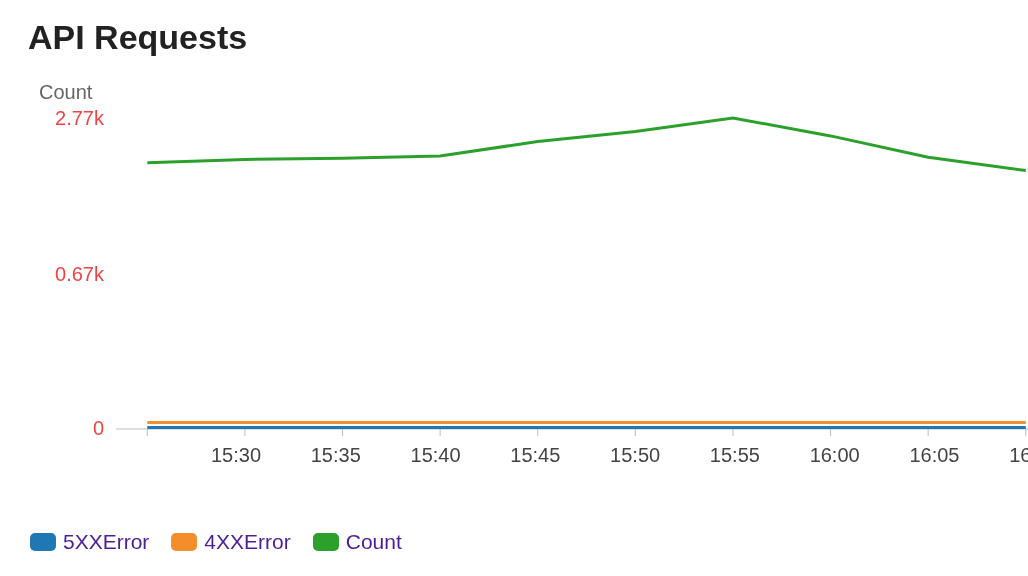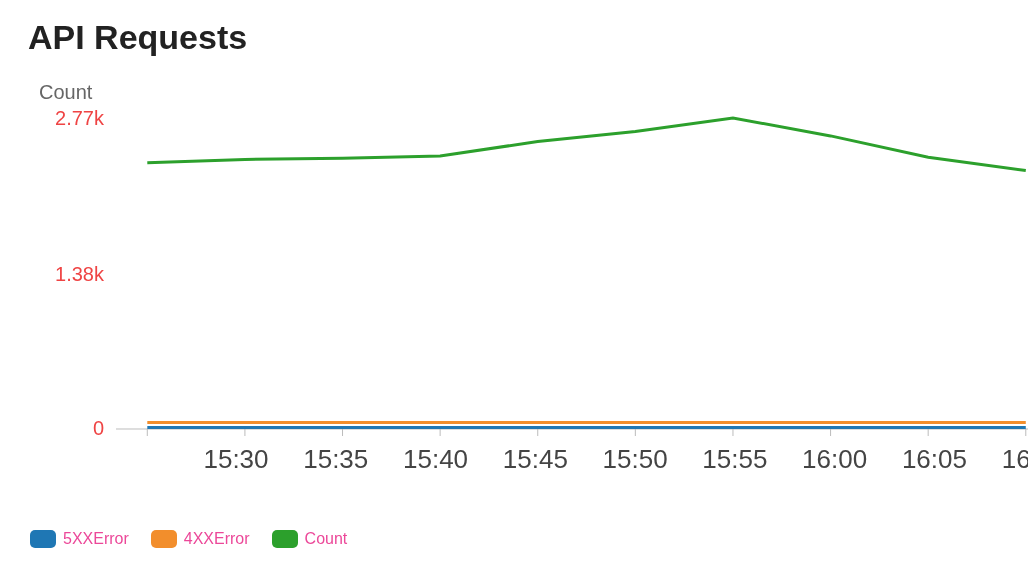--- a/index.html
+++ b/index.html
@@ -74,57 +74,57 @@
     }
     .x-ticks {
       position: absolute;
       left: 88px;
       right: 0;
       top: 310px;
       height: 40px;
     }
     .x-tick {
       position: absolute;
-      font-size: 26px;
+      font-size: 20px;
       color: #444;
       transform: translateX(-50%);
       top: 16px;
       white-space: nowrap;
     }
     .legend {
       display: flex;
       gap: 22px;
       align-items: center;
       margin-top: 52px;
       margin-left: 2px;
     }
     .legend-item {
       display: flex;
       align-items: center;
       gap: 7px;
-      font-size: 16px;
-      color: #ec4899;
+      font-size: 21px;
+      color: #4c1d95;
     }
     .legend-swatch {
       width: 26px;
       height: 18px;
       border-radius: 5px;
     }
   </style>
 </head>
 <body>
 
 <div class="chart-container">
   <h1 class="chart-title">API Requests</h1>
   <div class="y-axis-label">Count</div>
 
   <div class="plot-wrap">
     <div class="y-ticks" id="y-ticks">
         <div class="y-tick" style="top: 310px;">0</div>
-        <div class="y-tick" style="top: 155.56px;">1.38k</div>
+        <div class="y-tick" style="top: 155.56px;">0.67k</div>
         <div class="y-tick" style="top: 0px;">2.77k</div>
       </div>
     <div class="plot-area">
       <svg class="plot-svg" id="plot-svg" viewBox="0 0 920 310" preserveAspectRatio="none">
           <line x1="0" x2="960" y1="311" y2="311" class="axis-line"></line>
           <line x1="32" x2="32" y1="311" y2="318" class="axis-line"></line>
           <line x1="131.77777777777777" x2="131.77777777777777" y1="311" y2="318" class="axis-line"></line>
           <line x1="231.55555555555554" x2="231.55555555555554" y1="311" y2="318" class="axis-line"></line>
           <line x1="331.3333333333333" x2="331.3333333333333" y1="311" y2="318" class="axis-line"></line>
           <line x1="431.1111111111111" x2="431.1111111111111" y1="311" y2="318" class="axis-line"></line>

